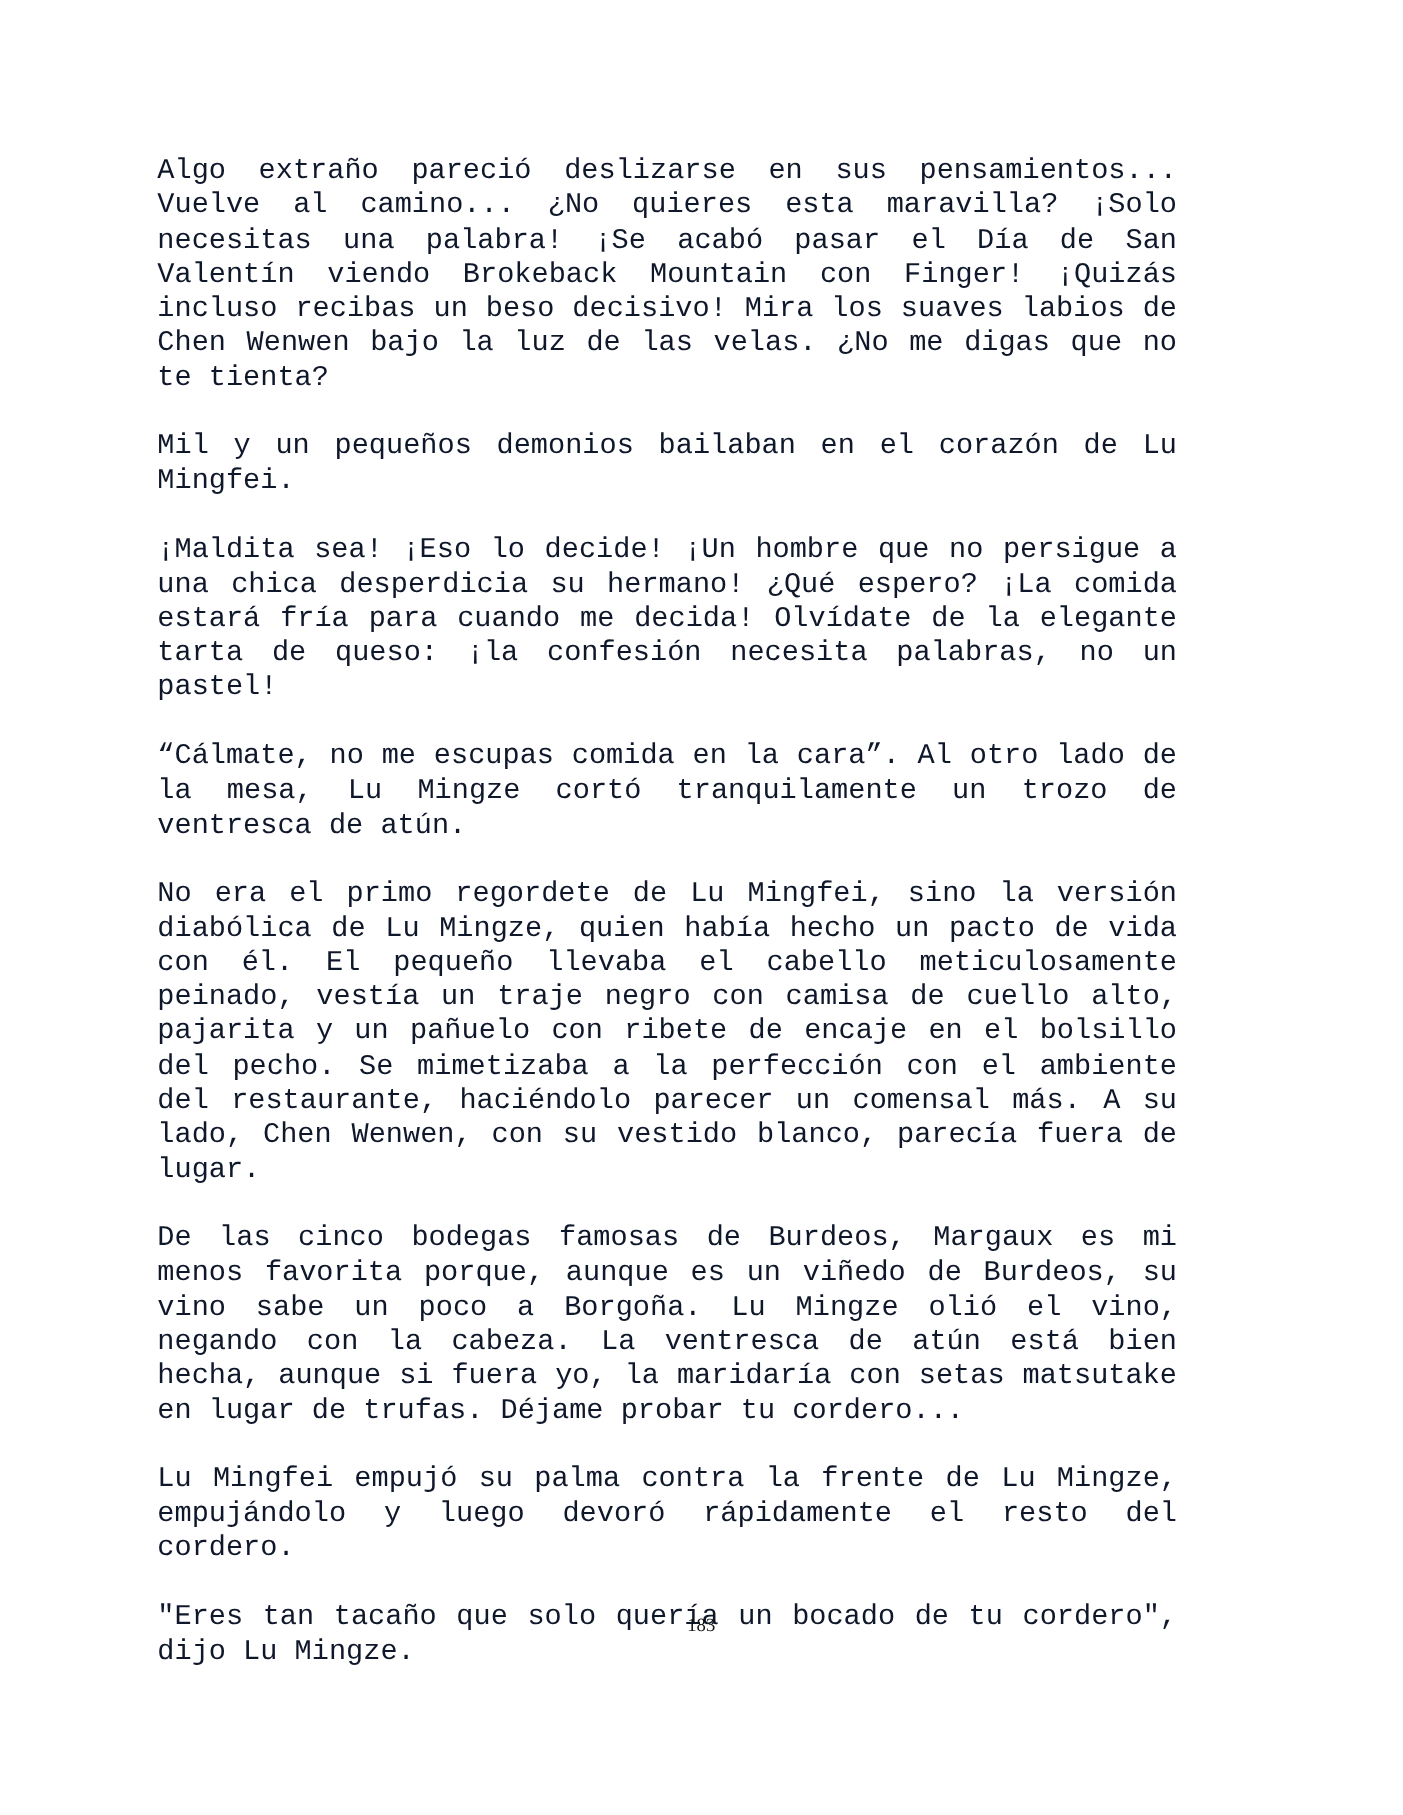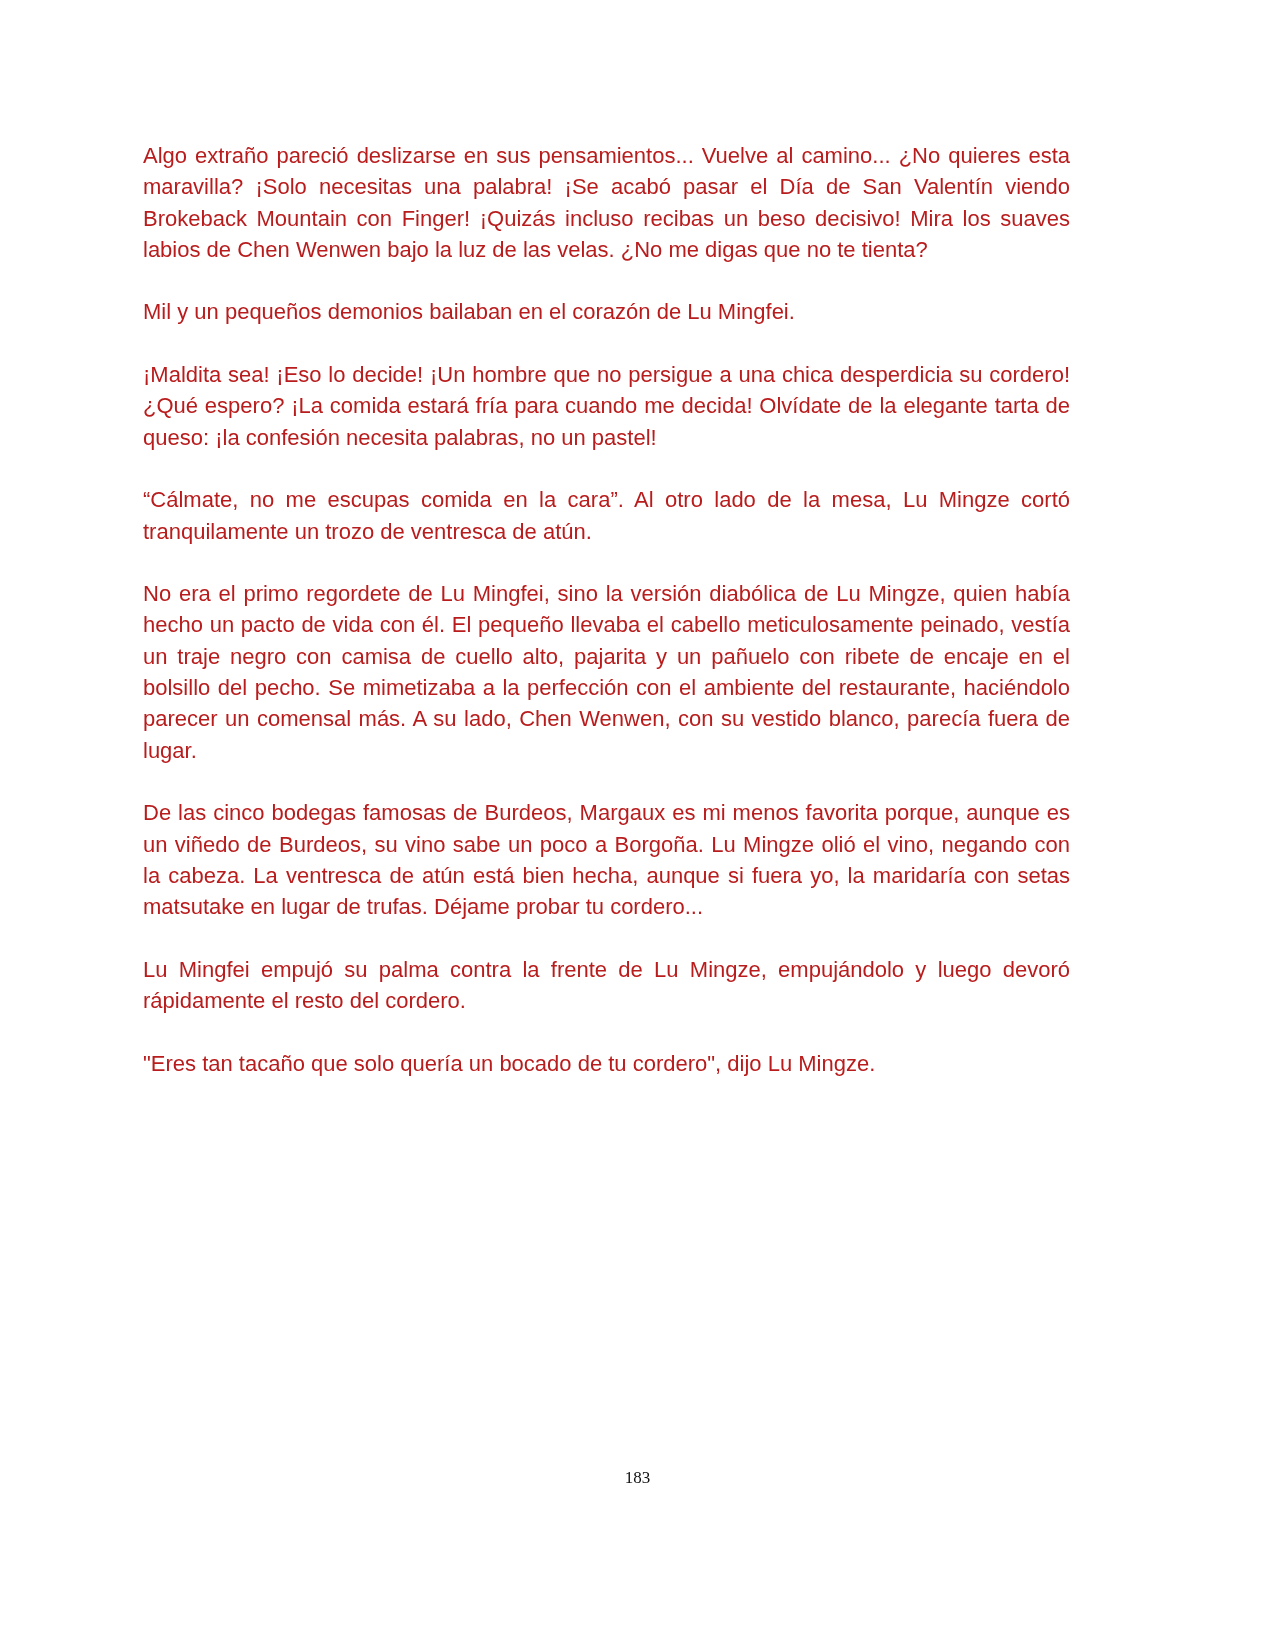--- a/index.html
+++ b/index.html
@@ -1,36 +1,36 @@
 <!DOCTYPE html>
 <html><head>
 <meta charset="utf-8">
 <style>
   html, body { margin: 0; padding: 0; background: #ffffff; }
   body { width: 1275px; height: 1650px; position: relative; overflow: hidden; }
   .page {
     position: absolute; left: 143px; top: 140px; width: 927px;
-    font-family: Liberation Sans, sans-serif;
-    font-size: 22px; line-height: 31.3px; color: #b91c1c;
+    font-family: Liberation Mono, monospace;
+    font-size: 26px; line-height: 31.3px; color: #0f172a;
   }
   .para { margin: 0 0 31.3px 0; text-align: justify; }
   .page-number {
     position: absolute; left: 0; width: 1275px; top: 1468px;
     text-align: center;
     font-family: "Liberation Serif", "DejaVu Serif", serif;
     font-size: 17px; color: #111111;
   }
 </style>
 </head>
 <body>
 
 <div class="page">
   <p class="para">Algo extraño pareció deslizarse en sus pensamientos... Vuelve al camino... ¿No quieres esta maravilla? ¡Solo necesitas una palabra! ¡Se acabó pasar el Día de San Valentín viendo Brokeback Mountain con Finger! ¡Quizás incluso recibas un beso decisivo! Mira los suaves labios de Chen Wenwen bajo la luz de las velas. ¿No me digas que no te tienta?</p>
   <p class="para">Mil y un pequeños demonios bailaban en el corazón de Lu Mingfei.</p>
-  <p class="para">¡Maldita sea! ¡Eso lo decide! ¡Un hombre que no persigue a una chica desperdicia su cordero! ¿Qué espero? ¡La comida estará fría para cuando me decida! Olvídate de la elegante tarta de queso: ¡la confesión necesita palabras, no un pastel!</p>
+  <p class="para">¡Maldita sea! ¡Eso lo decide! ¡Un hombre que no persigue a una chica desperdicia su hermano! ¿Qué espero? ¡La comida estará fría para cuando me decida! Olvídate de la elegante tarta de queso: ¡la confesión necesita palabras, no un pastel!</p>
   <p class="para">“Cálmate, no me escupas comida en la cara”. Al otro lado de la mesa, Lu Mingze cortó tranquilamente un trozo de ventresca de atún.</p>
   <p class="para">No era el primo regordete de Lu Mingfei, sino la versión diabólica de Lu Mingze, quien había hecho un pacto de vida con él. El pequeño llevaba el cabello meticulosamente peinado, vestía un traje negro con camisa de cuello alto, pajarita y un pañuelo con ribete de encaje en el bolsillo del pecho. Se mimetizaba a la perfección con el ambiente del restaurante, haciéndolo parecer un comensal más. A su lado, Chen Wenwen, con su vestido blanco, parecía fuera de lugar.</p>
   <p class="para">De las cinco bodegas famosas de Burdeos, Margaux es mi menos favorita porque, aunque es un viñedo de Burdeos, su vino sabe un poco a Borgoña. Lu Mingze olió el vino, negando con la cabeza. La ventresca de atún está bien hecha, aunque si fuera yo, la maridaría con setas matsutake en lugar de trufas. Déjame probar tu cordero...</p>
   <p class="para">Lu Mingfei empujó su palma contra la frente de Lu Mingze, empujándolo y luego devoró rápidamente el resto del cordero.</p>
   <p class="para">"Eres tan tacaño que solo quería un bocado de tu cordero", dijo Lu Mingze.</p>
 </div>
 
 <div class="page-number">183</div>
 
 </body></html>

